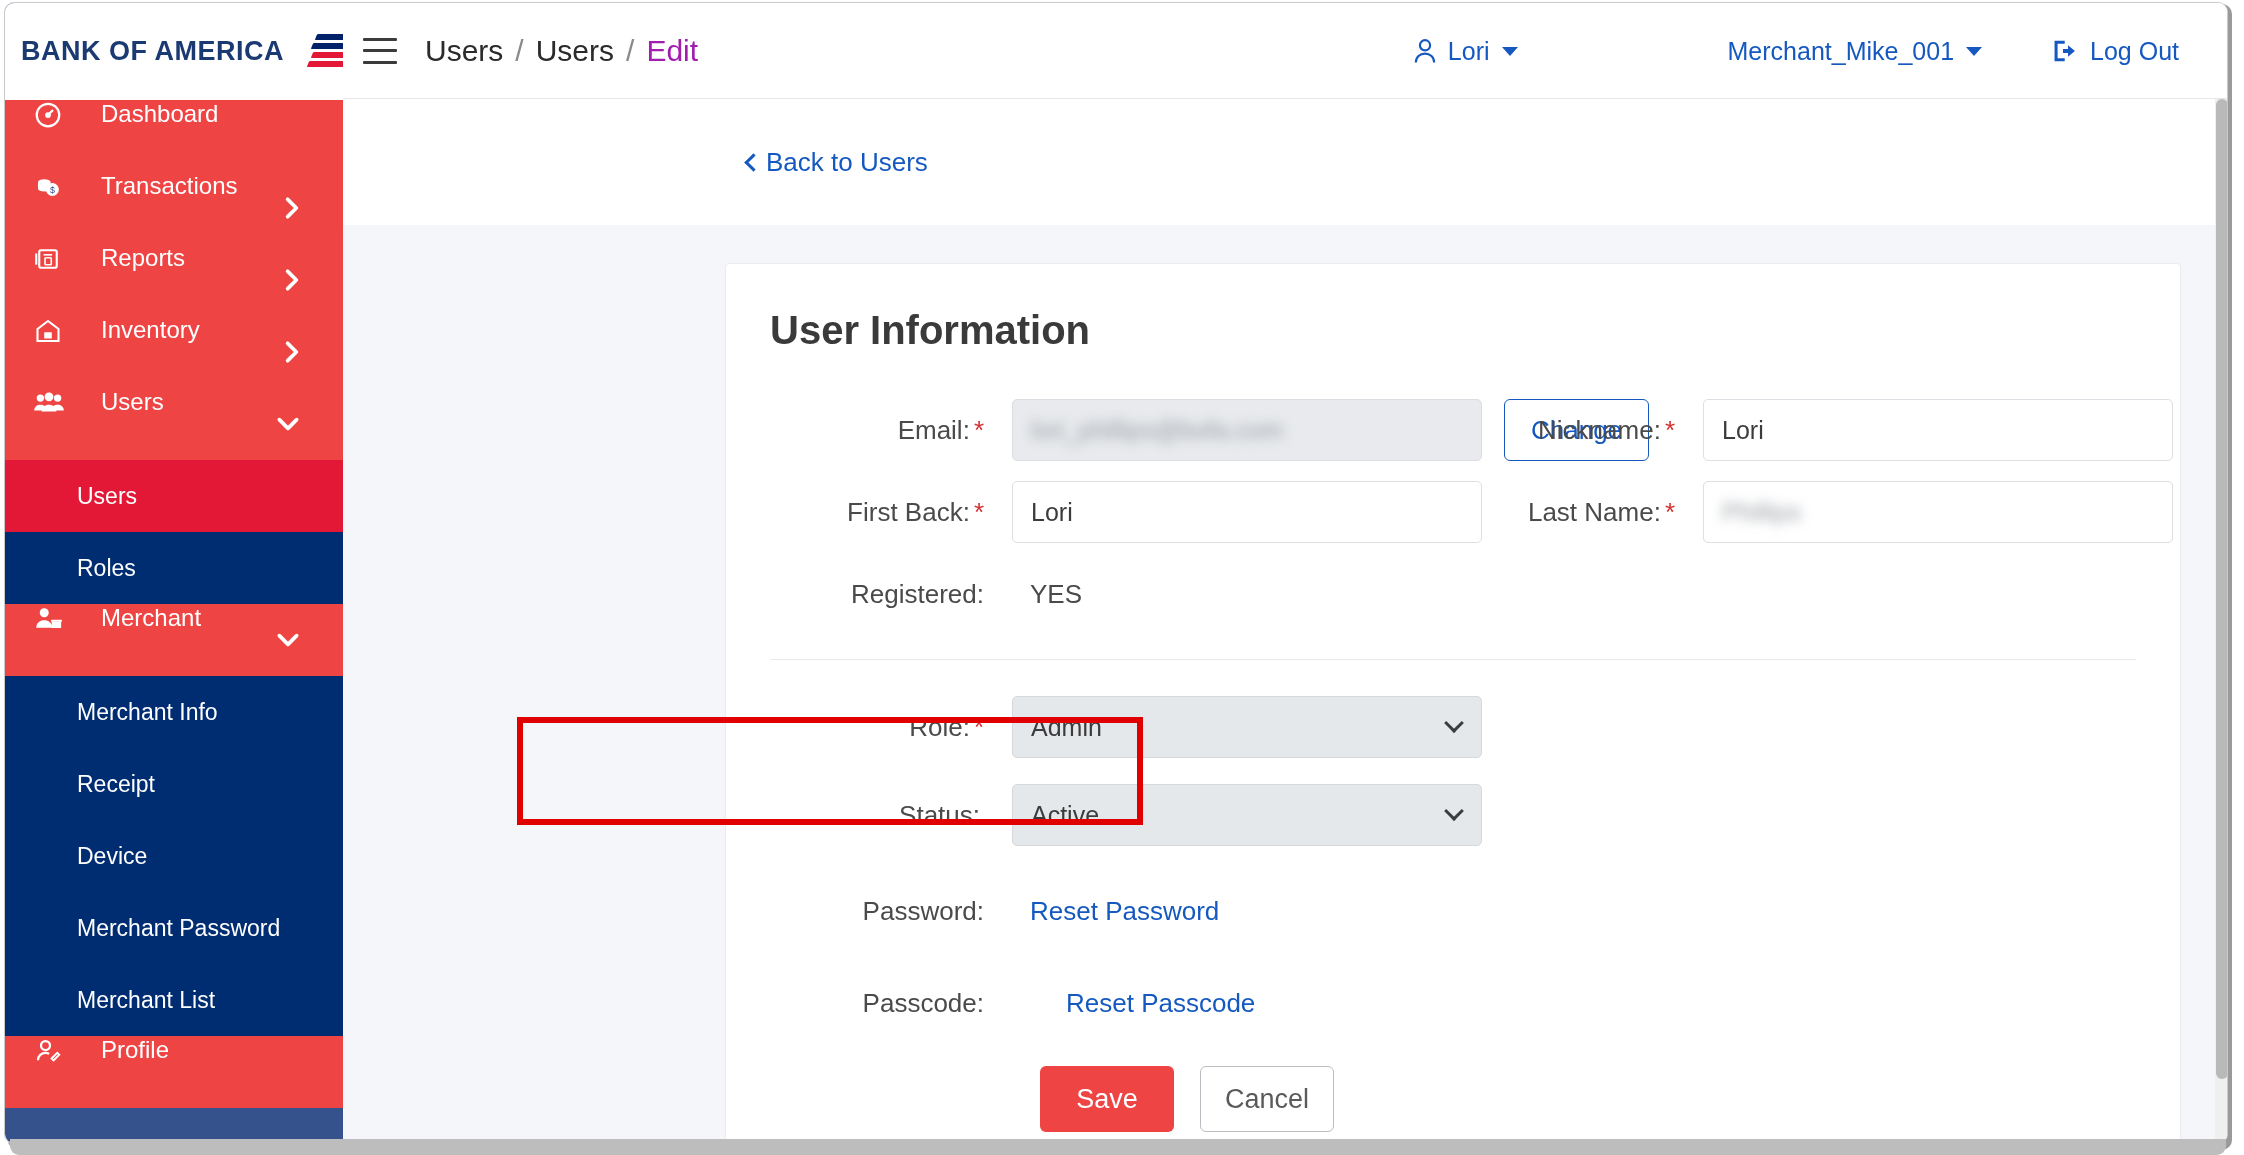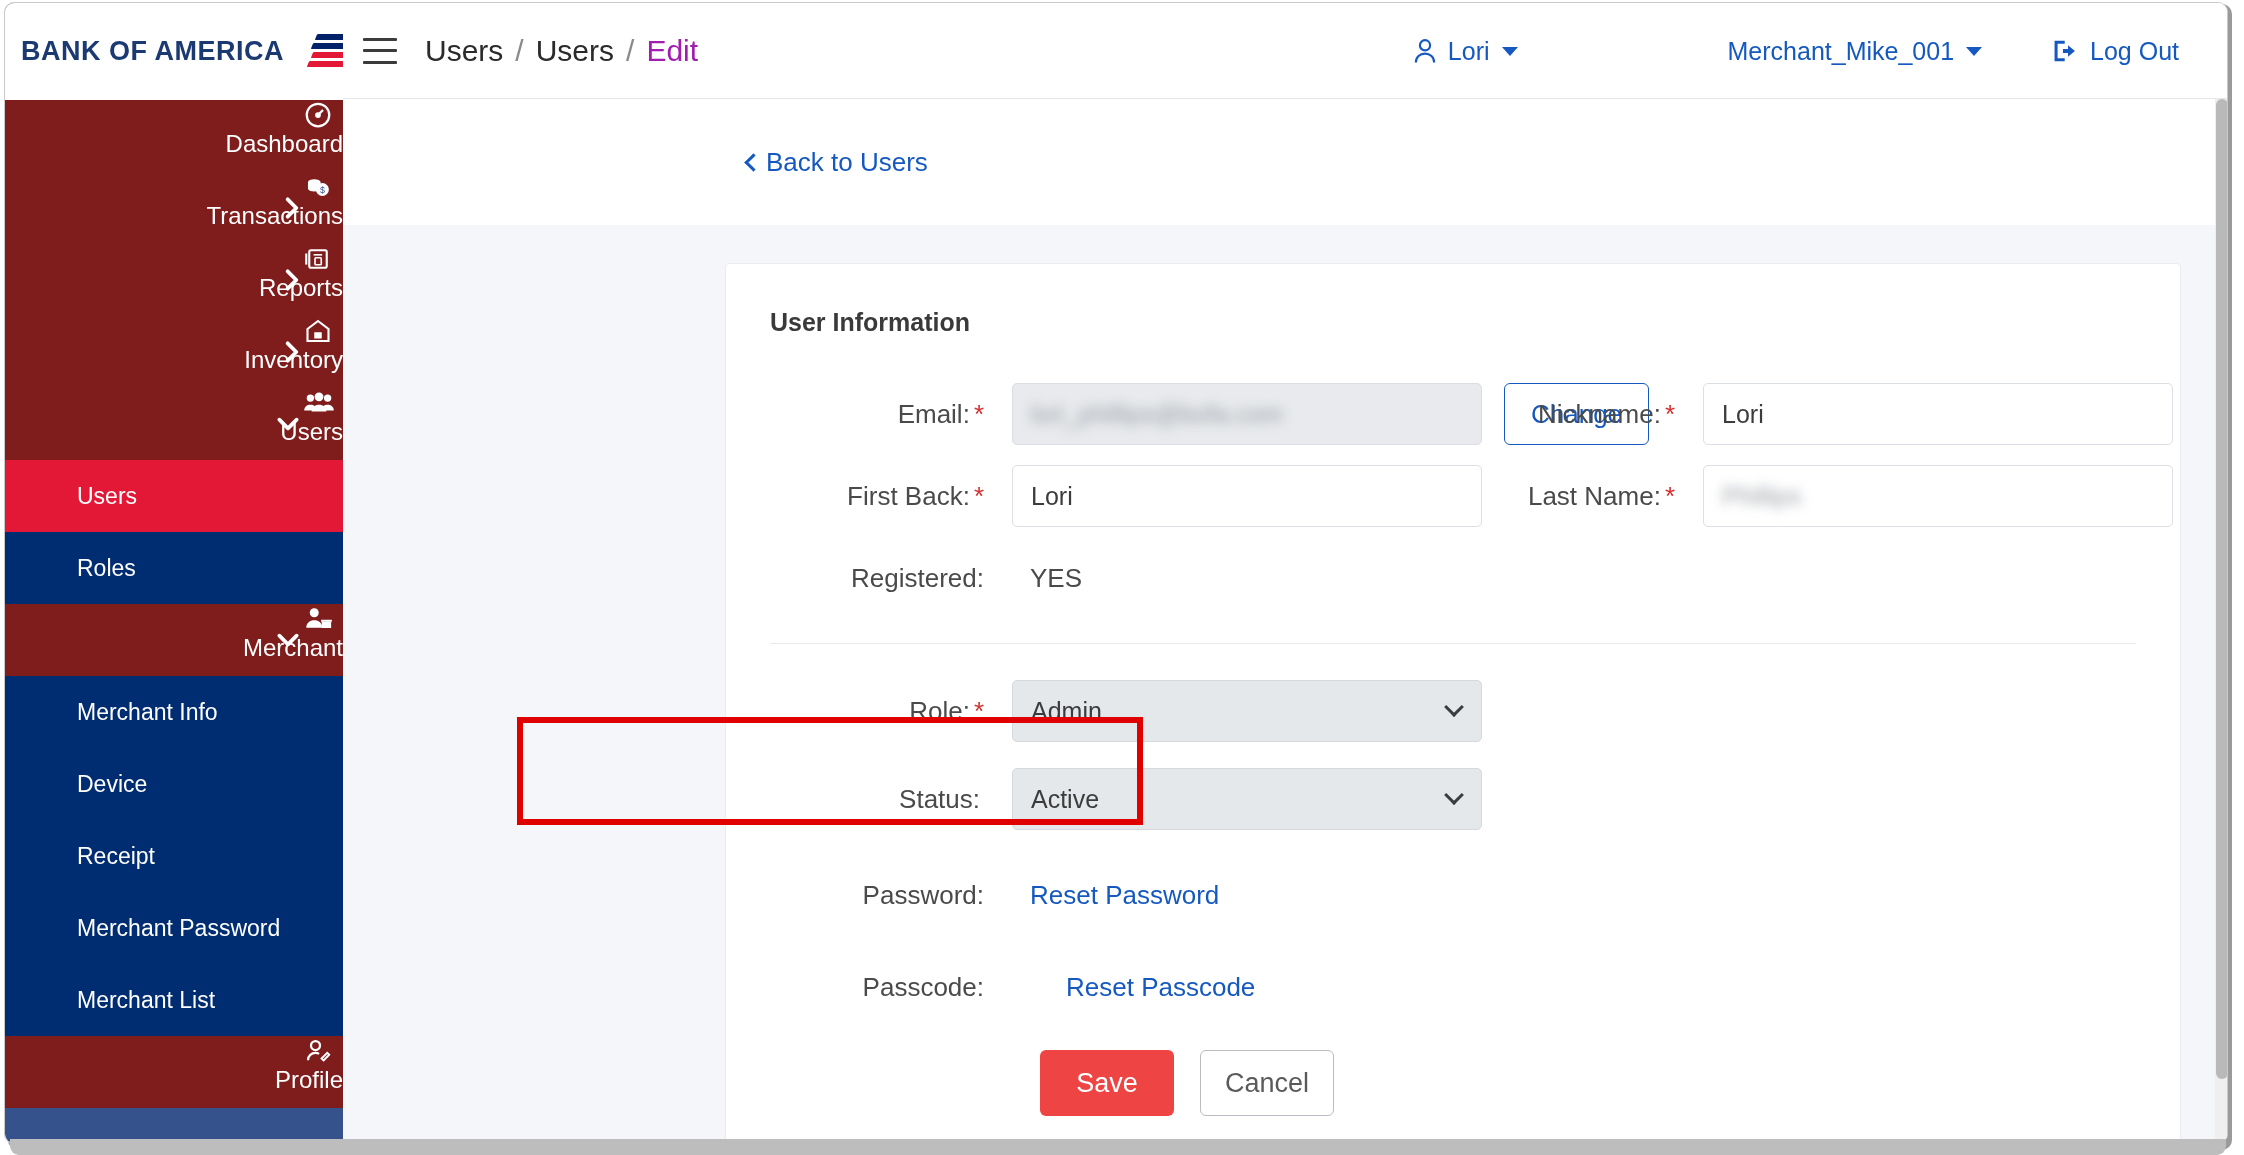--- a/index.html
+++ b/index.html
@@ -68,27 +68,26 @@
     position: absolute;
     height: 6px;
     border-radius: 1px;
     transform: skewX(-22deg);
   }
 
   .nav { padding: 0; }
   .nav-item {
     position: relative;
     display: flex;
-    align-items: flex-end;
+    align-items: flex-start;
     height: 72px;
     padding-left: 28px;
     color: #ffffff;
-    background: #7f1d1d;
-    cursor: pointer;
-    flex-direction: column;
+    background: #ef4444;
+    cursor: pointer;
   }
   .nav-item .ic {
     width: 40px;
     display: flex;
     align-items: center;
     justify-content: flex-start;
     flex: none;
     color: #ffffff;
   }
   .nav-label {
@@ -204,21 +203,21 @@
   
   .card-wrap { padding: 38px 48px 0 382px; }
   .card {
     background: #ffffff;
     border: 1px solid #e9ecef;
     border-radius: 4px;
     padding: 44px 36px 48px 36px;
     min-height: 860px;
   }
   .card-title {
-    font-size: 25px;
+    font-size: 40px;
     font-weight: bold;
     color: #3a3a3a;
     margin-bottom: 36px;
     padding-left: 8px;
   }
 
   .grid2 { display: flex; }
   .col { width: 50%; }
 
   .frow {
@@ -484,24 +483,24 @@
             <svg width="26" height="18" viewBox="0 0 18 12" fill="none" stroke="#fff" stroke-width="2.6" stroke-linecap="round" stroke-linejoin="round">
                 <path d="M3 3 L9 9 L15 3"></path>
               </svg>
           </span>
         </div>
 
         <div class="sub-item">
           <span>Merchant Info</span>
         </div>
         <div class="sub-item">
+          <span>Receipt</span>
+        </div>
+        <div class="sub-item">
           <span>Device</span>
-        </div>
-        <div class="sub-item">
-          <span>Receipt</span>
         </div>
         <div class="sub-item">
           <span>Merchant Password</span>
         </div>
         <div class="sub-item">
           <span>Merchant List</span>
         </div>
 
         <div class="nav-item">
           <span class="ic">

